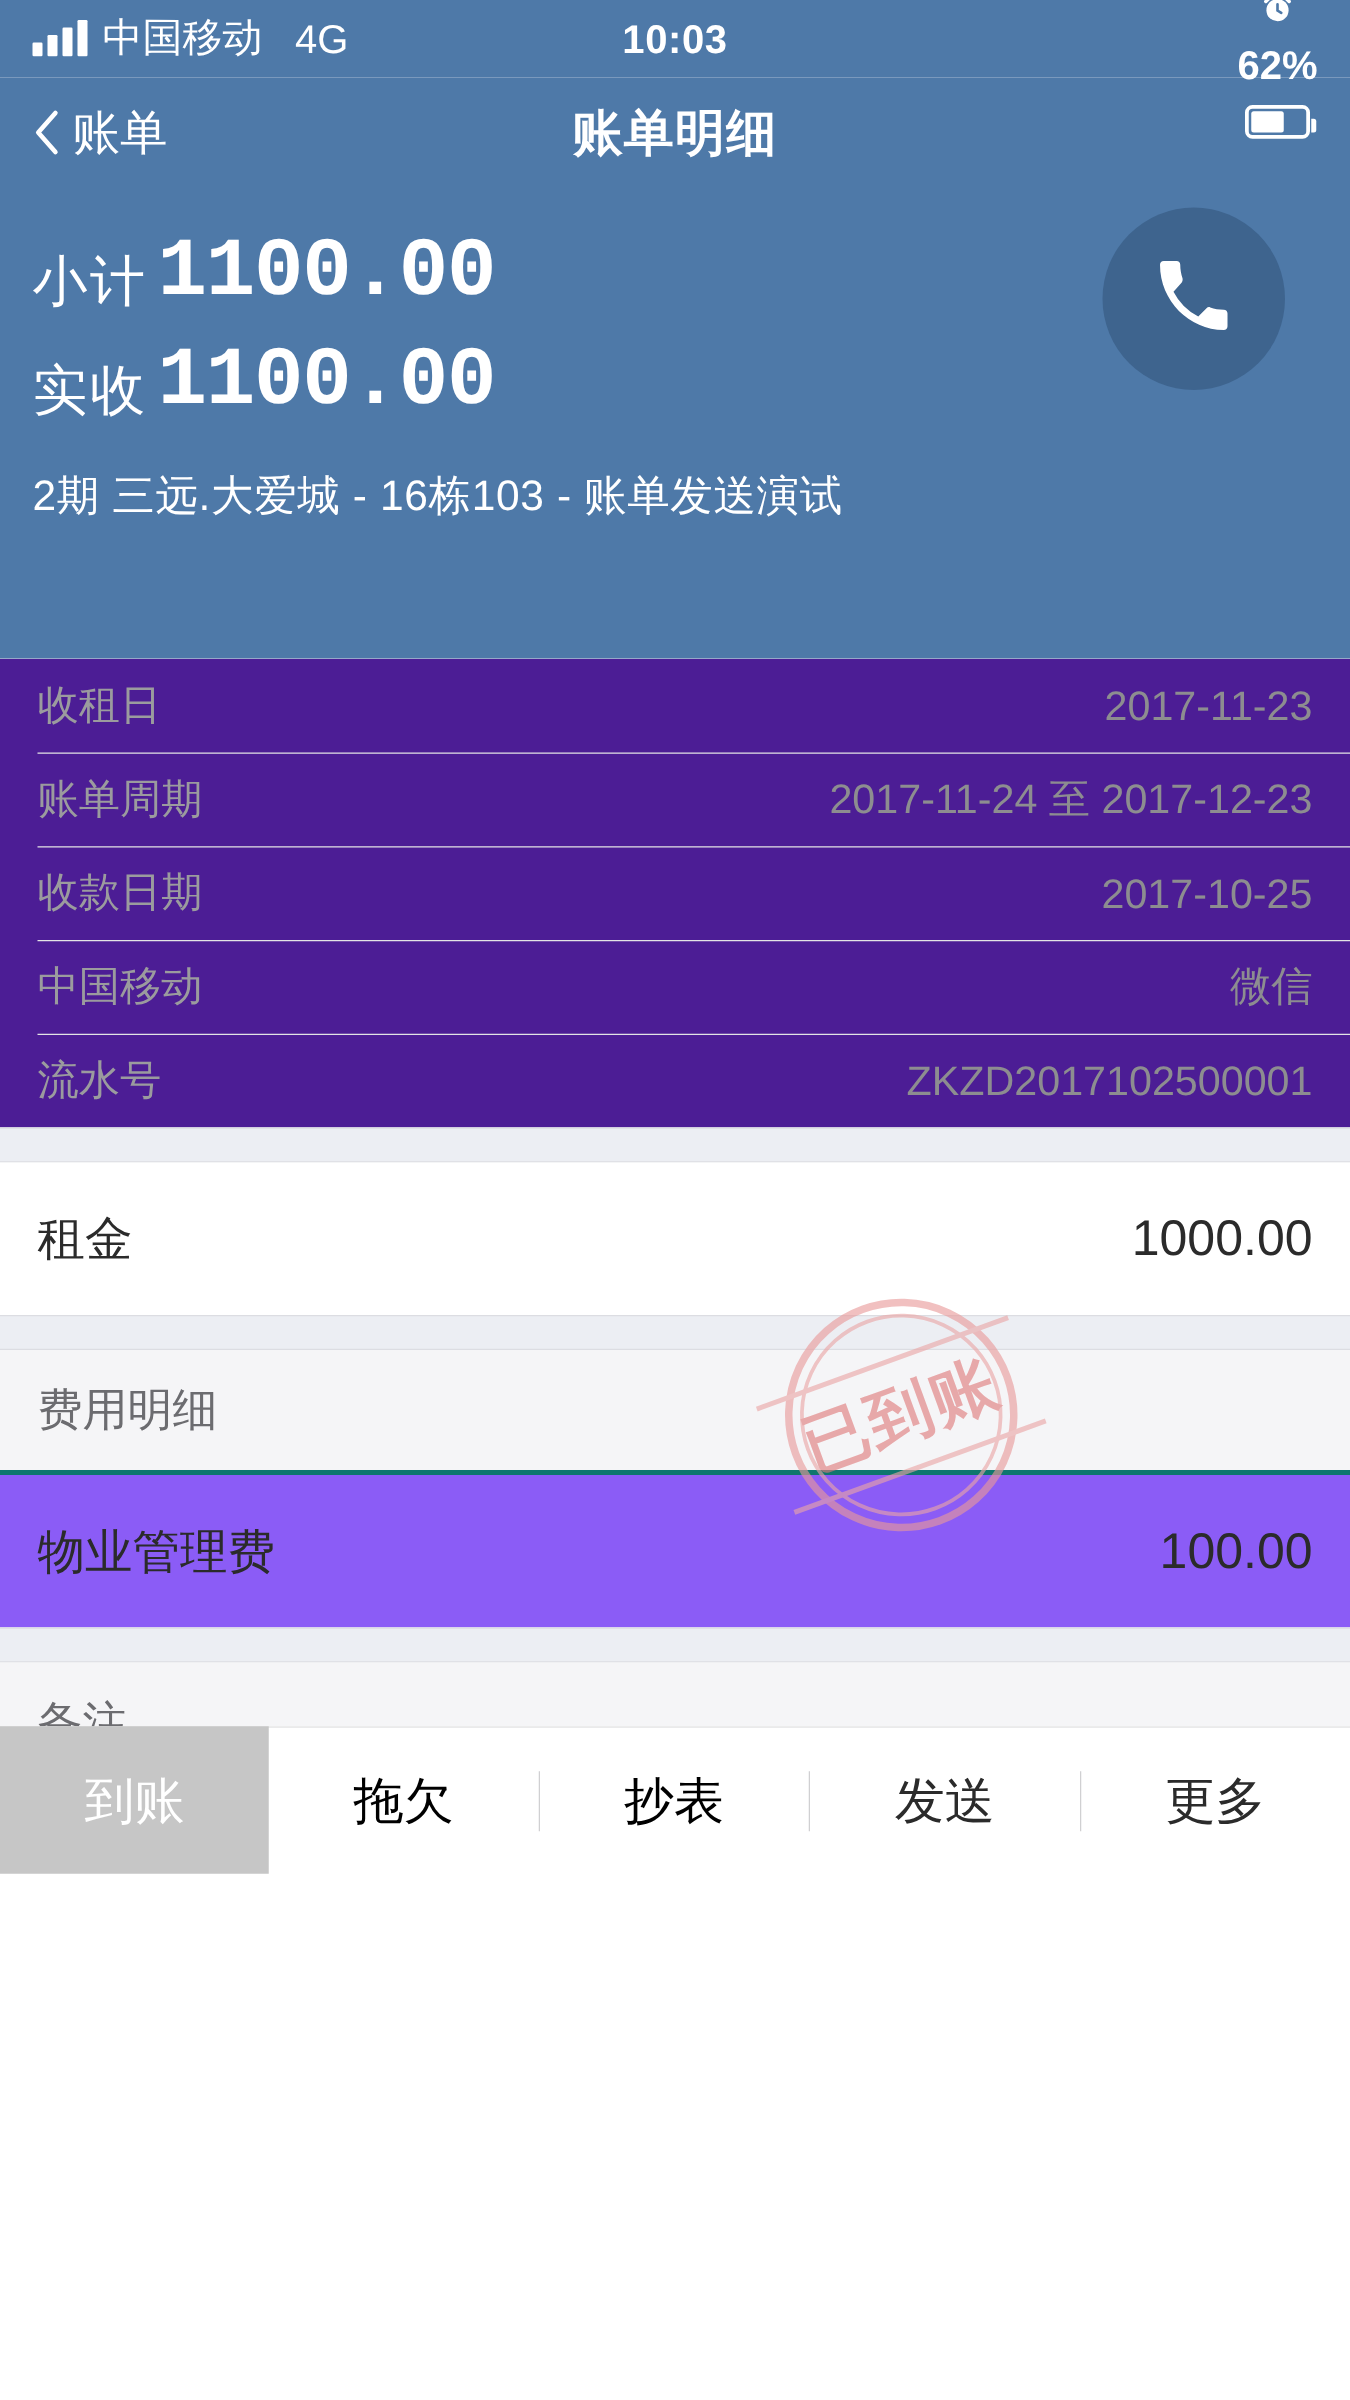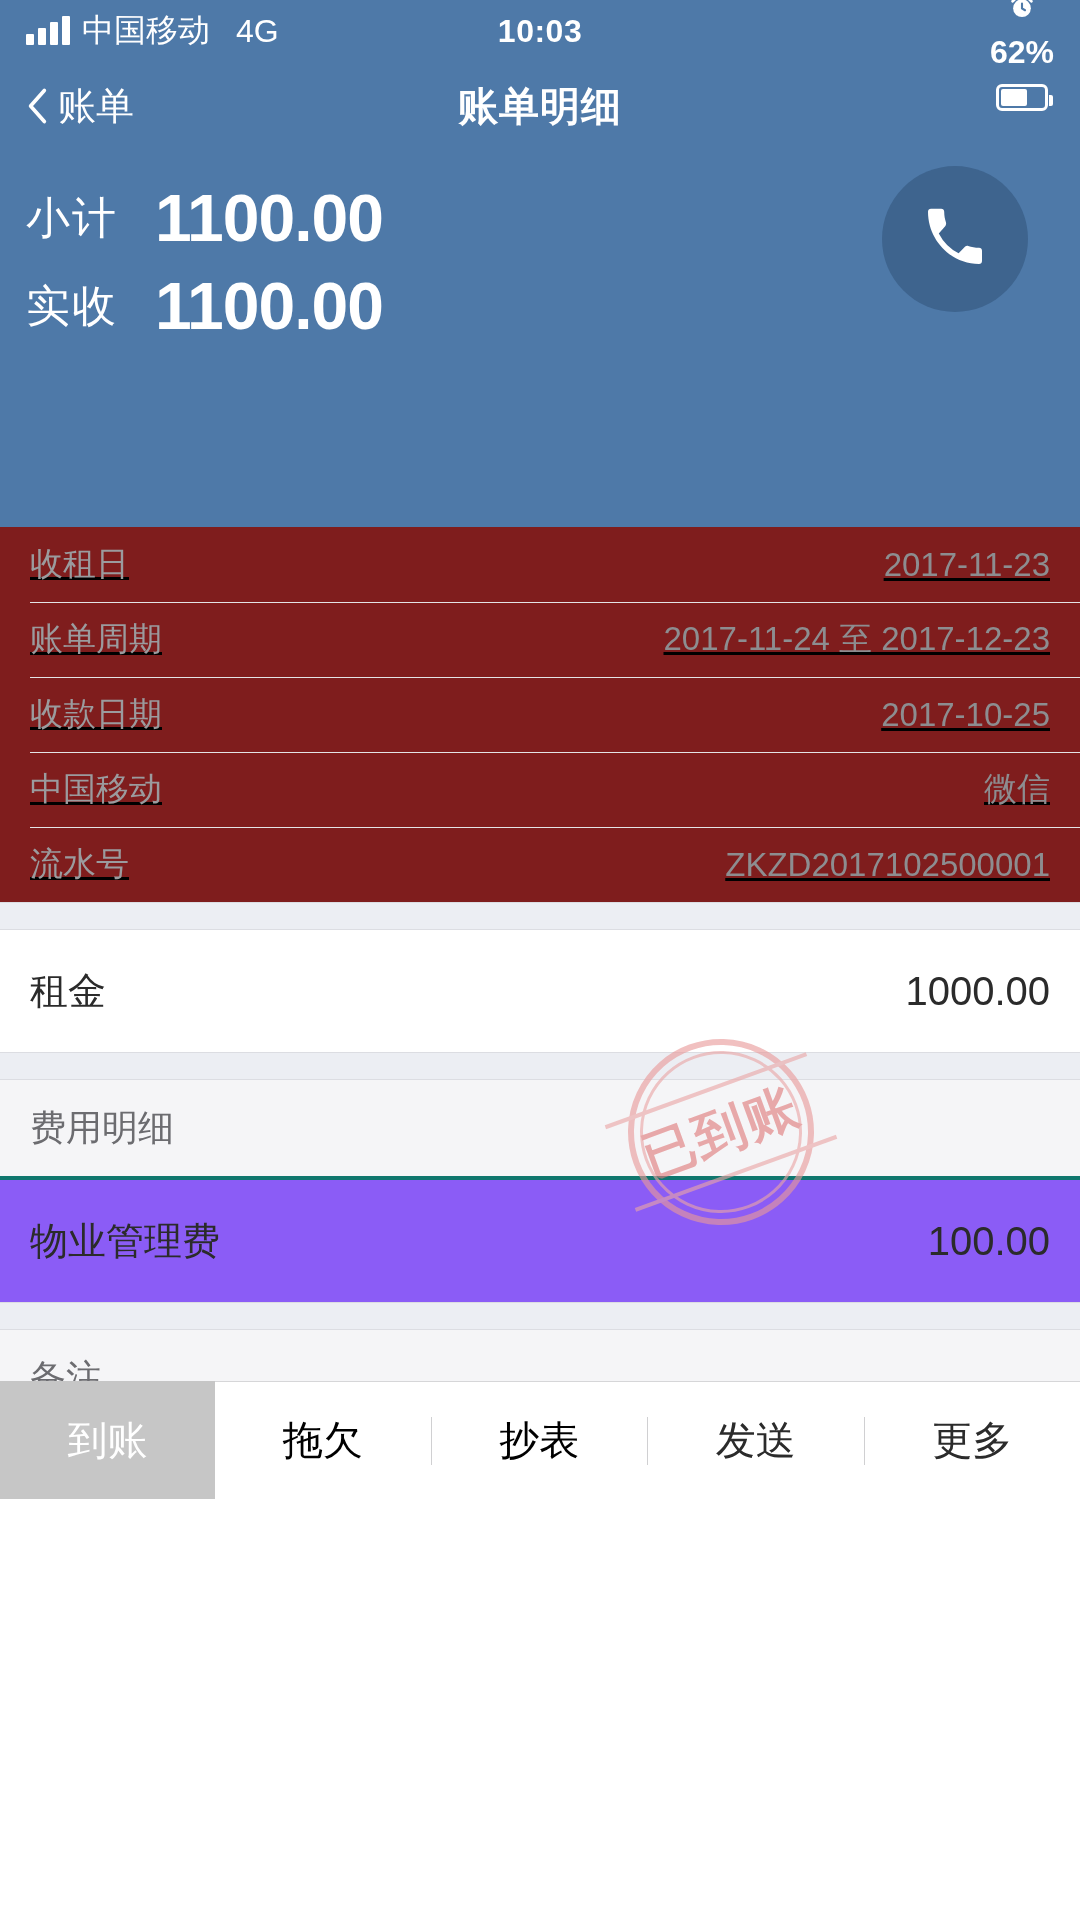--- a/index.html
+++ b/index.html
@@ -66,39 +66,39 @@
     font-size:38px; color:#ffffff; cursor:pointer;
   }
   .chev {
     width:22px; height:38px; display:block;
   }
   .nav-title {
     position:absolute; left:0; right:0; text-align:center;
     font-size:40px; font-weight:bold; letter-spacing:1px;
   }
   .amounts { margin-top:30px; }
-  .amt-row { display:flex; align-items:center; gap:37px; }
+  .amt-row { display:flex; align-items:flex-end; gap:8px;font-family:Liberation Mono, monospace; }
   .amt-row + .amt-row { margin-top:12px; }
   .amt-label { font-size:44px; font-weight:300; letter-spacing:2px; }
   .amt-value { font-size:66px; font-weight:bold; letter-spacing:-1px; }
   .addr {
     margin-top:32px; font-size:34px; font-weight:300; letter-spacing:0.5px;
     white-space:nowrap;
   }
   .call-btn {
     position:absolute; right:52px; top:104px;
     width:146px; height:146px; border-radius:50%;
     background:#3e648e; display:flex; align-items:center; justify-content:center;
     cursor:pointer;
   }
   .call-btn svg { width:72px; height:72px; }
 
   
   .body { flex:1 1 auto; background:#ffffff; position:relative; overflow:hidden; }
-  .info-list { background:#7f1d1d;text-decoration:underline; }
+  .info-list { background:#4c1d95; }
   .info-row {
     height:75px; display:flex; align-items:center; justify-content:space-between;
     padding:0 30px; position:relative;
   }
   .info-row + .info-row::before{
     content:""; position:absolute; left:30px; right:0; top:0;
     height:1px; background:#e4e4e6;
   }
   .info-k { font-size:33px; color:#9b9b9e; font-weight:300; }
   .info-v { font-size:33px; color:#8d8d90; font-weight:300; }
@@ -223,20 +223,21 @@
       <div class="amt-row">
         <span class="amt-label">小计</span>
         <span class="amt-value">1100.00</span>
       </div>
       <div class="amt-row">
         <span class="amt-label">实收</span>
         <span class="amt-value">1100.00</span>
       </div>
     </div>
 
+    <div class="addr">2期 三远.大爱城 - 16栋103 - 账单发送演试</div>
 
     <div class="call-btn">
       <span>
         <svg viewBox="0 0 24 24" width="72" height="72">
           <path d="M6.6 10.8a15.2 15.2 0 0 0 6.6 6.6l2.2-2.2c.3-.3.7-.4 1-.2 1.1.4 2.3.6 3.6.6.6 0 1 .4 1 1V20c0 .6-.4 1-1 1C10.8 21 3 13.2 3 3.6c0-.6.4-1 1-1h3.4c.6 0 1 .4 1 1 0 1.2.2 2.4.6 3.6.1.4 0 .8-.2 1.1z" fill="#ffffff"></path>
         </svg>
       </span>
     </div>
   </div>
 

